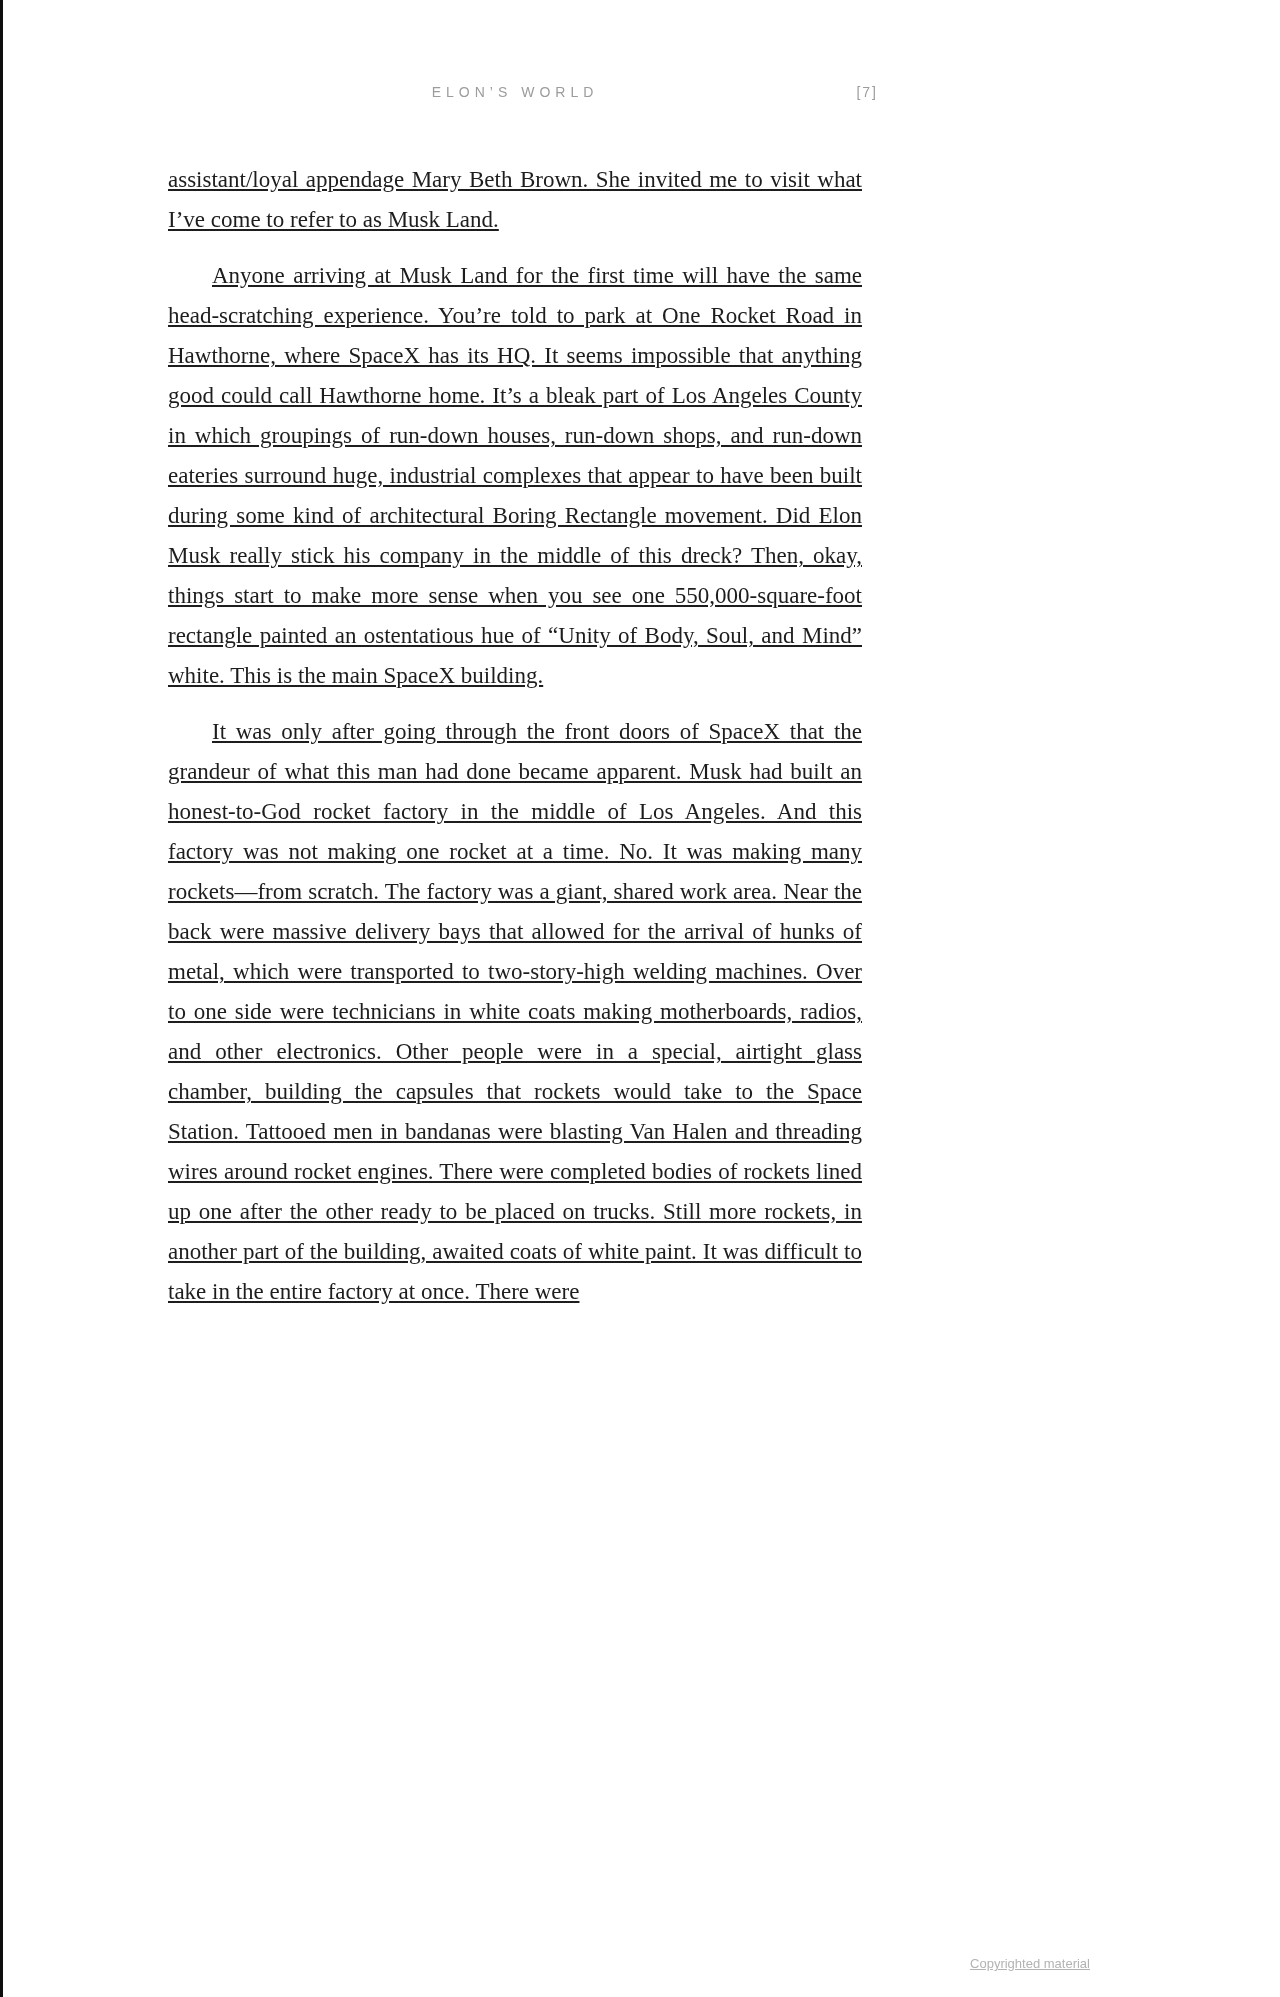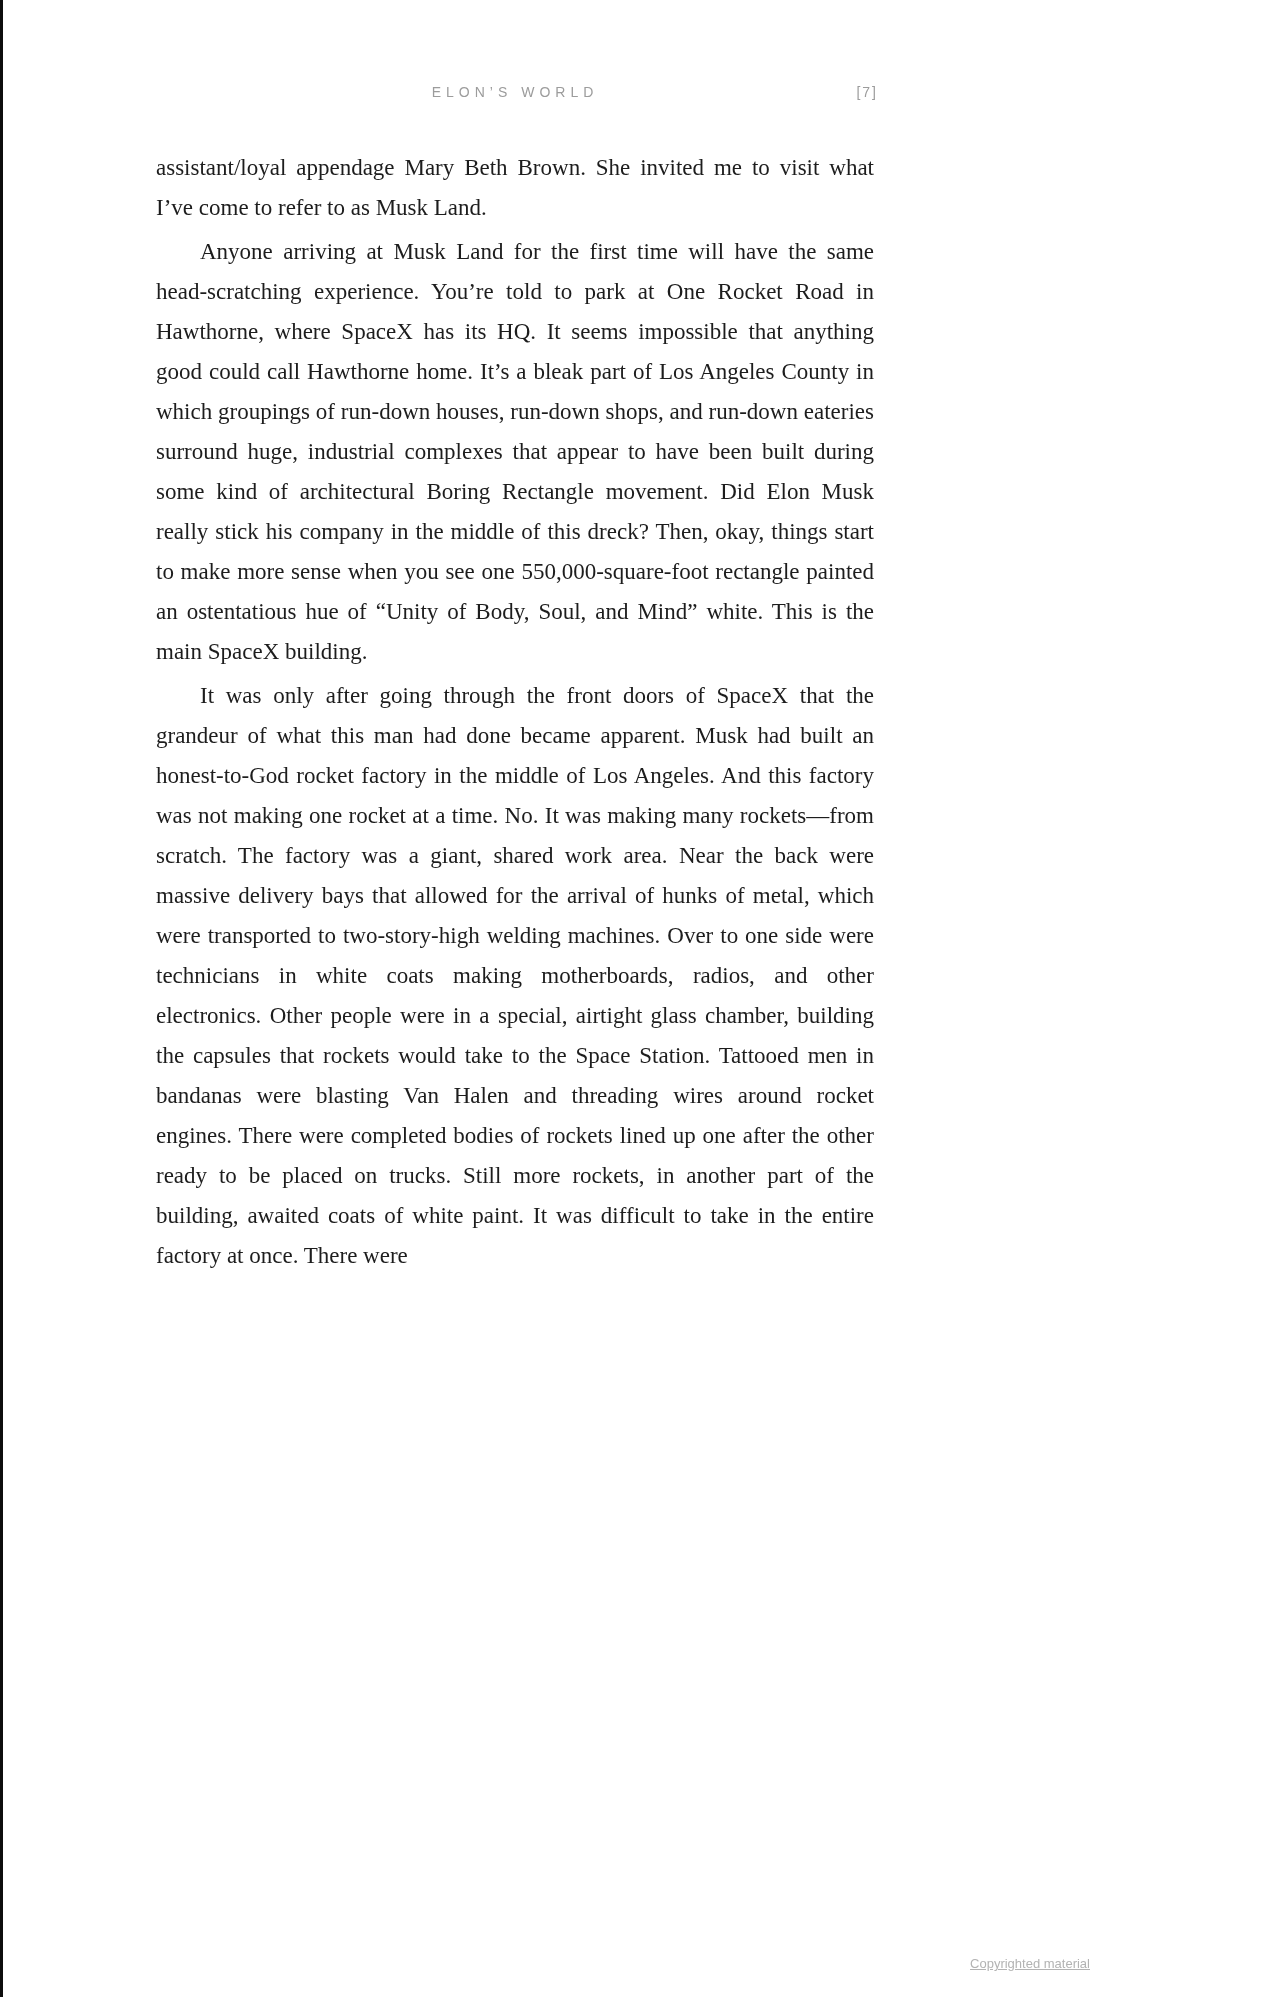--- a/index.html
+++ b/index.html
@@ -51,22 +51,23 @@
     top: 144px;
     left: 152px;
     width: 726px;
     font-size: 23px;
     line-height: 40px;
     color: #1d1d1d;
     text-align: justify;
     text-justify: inter-word;
   }
   .para {
-    margin: 4px;
+    margin: 16px;
     padding: 0;
+    text-decoration: underline;
   }
   .para.indent {
     text-indent: 44px;
   }
   .copyright {
     position: absolute;
     right: 10px;
     bottom: 26px;
     font-family: "Liberation Sans", sans-serif;
     font-size: 13px;

